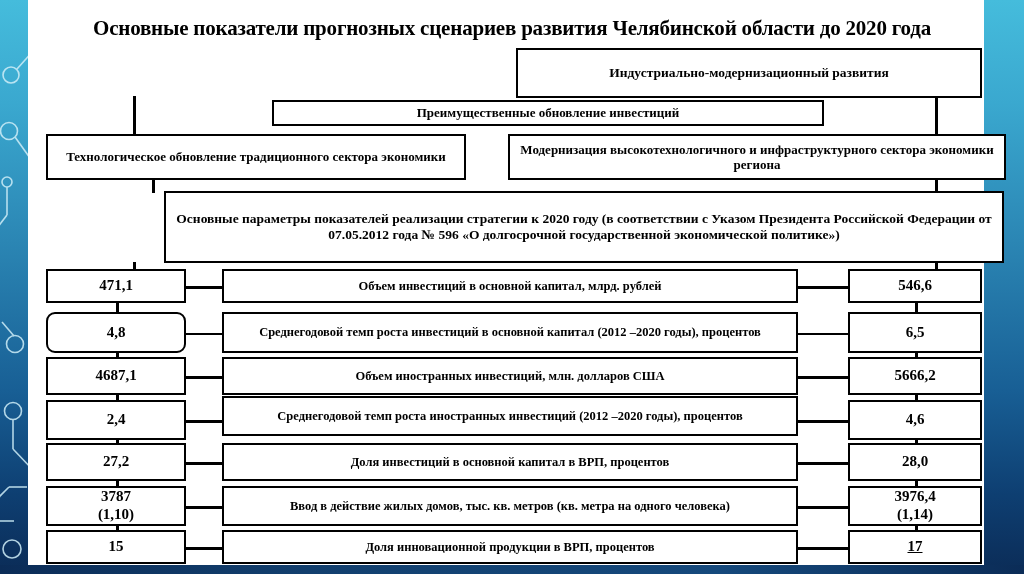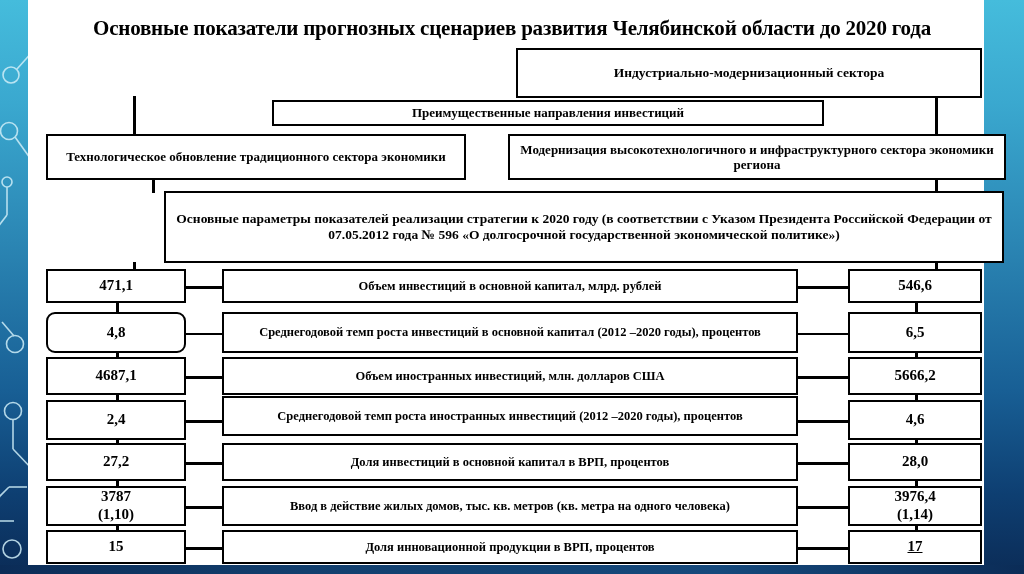--- a/index.html
+++ b/index.html
@@ -147,25 +147,25 @@
 
     <div class="ln ln-v" style="left:152px; top:179px; height:14px;"></div>
 
     <div class="ln ln-v" style="left:935px; top:179px; height:14px;"></div>
 
     <div class="ln ln-v" style="left:133px; top:262px; height:16px;"></div>
     <div class="ln ln-v" style="left:935px; top:262px; height:16px;"></div>
 
 
     <div class="box b-head" style="left:516px; top:48px; width:466px; height:50px;">
-      <span>Индустриально-модернизационный сектора</span>
+      <span>Индустриально-модернизационный развития</span>
     </div>
 
     <div class="box b-mid" style="left:272px; top:100px; width:552px; height:26px;">
-      <span>Преимущественные направления инвестиций</span>
+      <span>Преимущественные обновление инвестиций</span>
     </div>
 
     <div class="box b-mid" style="left:46px; top:134px; width:420px; height:46px;">
       <span>Технологическое обновление традиционного сектора экономики</span>
     </div>
 
     <div class="box b-mid" style="left:484px; top:134px; width:498px; height:46px;margin-left:24px;">
       <span>Модернизация высокотехнологичного и инфраструктурного сектора экономики региона</span>
     </div>
 

